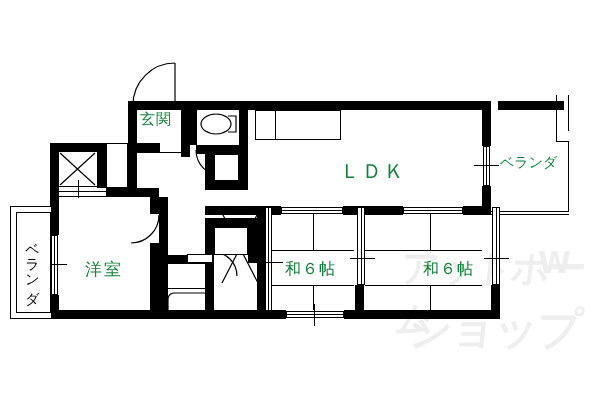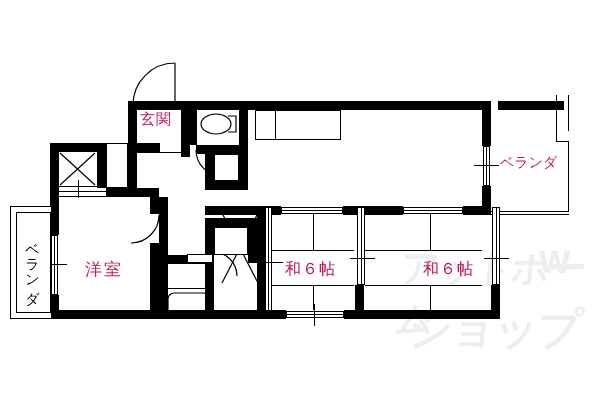--- a/index.html
+++ b/index.html
@@ -4,21 +4,21 @@
 <style>
   html,body{margin:0;padding:0;background:#ffffff;}
   body{width:600px;height:400px;overflow:hidden;
        font-family:"DejaVu Sans","Liberation Sans",sans-serif;}
   #plan{position:relative;width:600px;height:400px;background:#fff;}
 
   
   .wall{position:absolute;background:#000;}
   .thin{position:absolute;background:#000;}
   .box{position:absolute;border:1px solid #000;box-sizing:border-box;background:#fff;}
-  .label{position:absolute;color:#be185d;white-space:nowrap;
+  .label{position:absolute;color:#15803d;white-space:nowrap;
          font-family:Liberation Sans, sans-serif;}
   .vlabel{position:absolute;color:#000;writing-mode:vertical-rl;
           font-family:"DejaVu Sans","Liberation Sans",sans-serif;}
   svg.ov{position:absolute;left:0;top:0;width:600px;height:400px;overflow:visible;}
   .wm{position:absolute;color:#eeeeee;font-weight:bold;
       font-family:"DejaVu Sans","Liberation Sans",sans-serif;
       user-select:none;pointer-events:none;}
 </style>
 </head>
 <body>
@@ -167,20 +167,21 @@
 
   <div class="wall" style="left:491px;top:285px;width:9px;height:34px;"></div>
   <div class="box" style="left:492px;top:207px;width:8px;height:78px;"></div>
   <div class="thin" style="left:496px;top:207px;width:1px;height:78px;"></div>
   <div class="thin" style="left:484px;top:258px;width:25px;height:1px;"></div>
 
   <div class="wall" style="left:364px;top:310px;width:136px;height:9px;"></div>
 
   <div class="label" style="left:140px;top:110px;font-size:15px;letter-spacing:1px;">玄関</div>
 
+  <div class="label" style="left:340px;top:158px;font-size:20px;letter-spacing:2px;">ＬＤＫ</div>
 
   <div class="label" style="left:85px;top:258px;font-size:17px;letter-spacing:2px;">洋室</div>
 
   <div class="label" style="left:285px;top:259px;font-size:16px;letter-spacing:1px;">和６帖</div>
 
   <div class="label" style="left:423px;top:259px;font-size:16px;letter-spacing:1px;">和６帖</div>
 
   <div class="label" style="left:500px;top:154px;font-size:14px;letter-spacing:0px;">ベランダ</div>
 
   <div class="vlabel" style="left:24px;top:233px;font-size:14px;">ベランダ</div>

